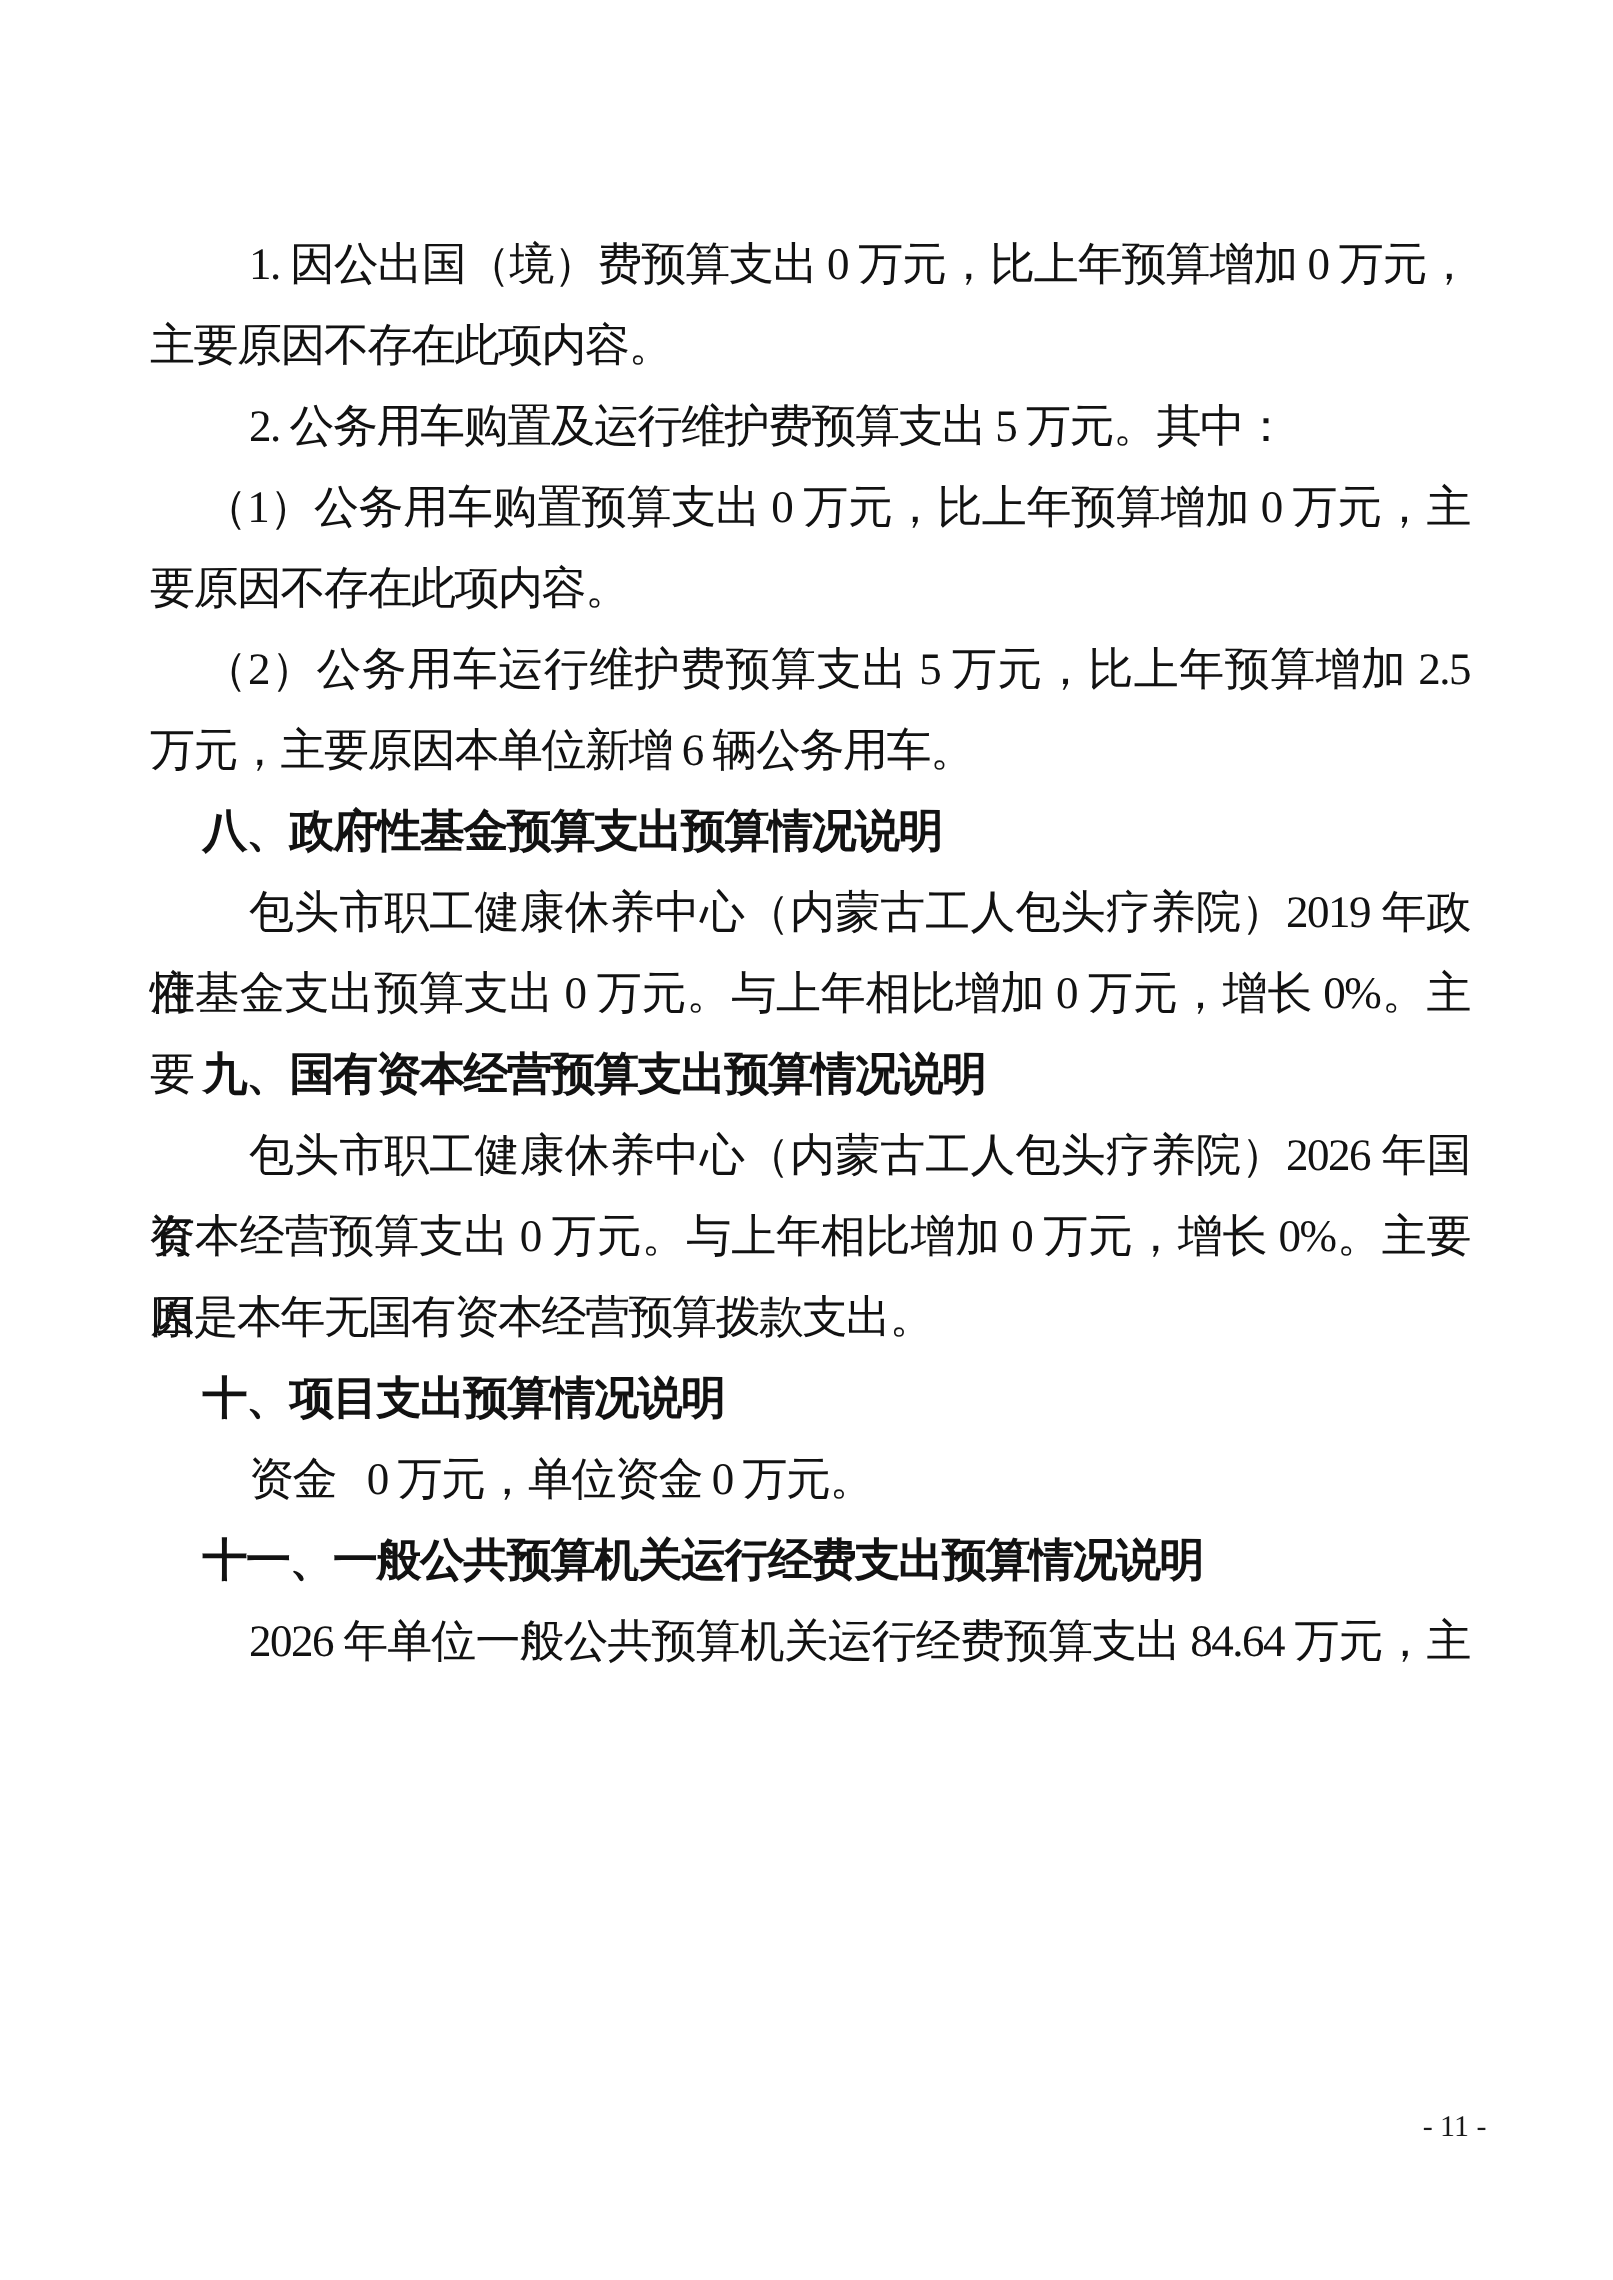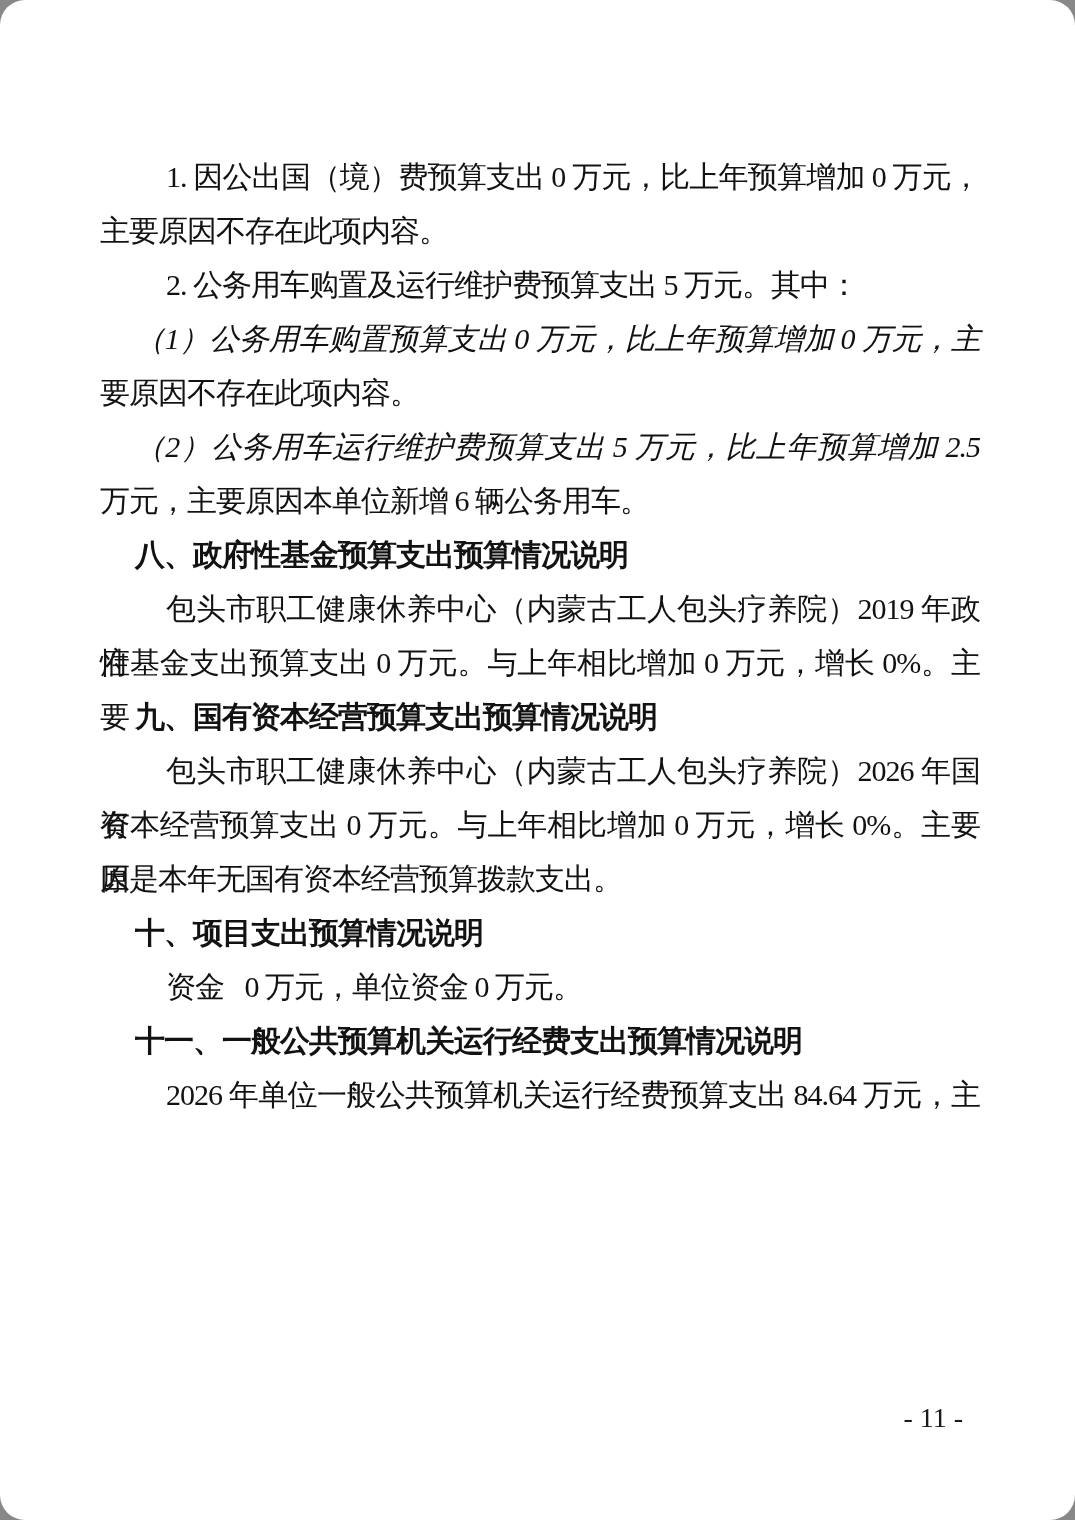--- a/index.html
+++ b/index.html
@@ -5,53 +5,52 @@
   html, body { margin: 0; padding: 0; background: #888; }
   .page {
     position: relative;
     width: 1075px;
     height: 1520px;
     margin: 0 auto;
     background: #ffffff;
     color: #121212;
     font-family: "Liberation Serif", "DejaVu Serif", serif;
     overflow: hidden;
-    border-radius: 25px;
   }
   .content {
     position: absolute;
     top: 150px;
     left: 100px;
     width: 880px;
   }
   .line {
     height: 54px;
     line-height: 54px;
     font-size: 30px;
     letter-spacing: -1px;
     white-space: nowrap;
   }
   .line.flush {
     white-space: normal;
     text-align: justify;
     text-align-last: justify;
   }
   .block-para > .line:first-child { text-indent: 66px; }
-  .block-sub > .line:first-child { text-indent: 35px; font-style: italic; }
+  .block-sub > .line:first-child { text-indent: 35px; }
   .block-heading > .line:first-child { text-indent: 35px; }
   .block-heading .line {
     font-family: "Liberation Sans", "DejaVu Sans", sans-serif;
     font-weight: bold;
     letter-spacing: -1px;
   }
   .footer {
     position: absolute;
     top: 1405px;
-    right: 112px;
-    font-size: 28px;
+    right: 84px;
+    font-size: 20px;
     line-height: 26px;
     letter-spacing: 0;
     color: #1a1a1a;
   }
 </style>
 </head>
 <body>
 
 <div class="page">
   <div class="content" id="doc-body">

